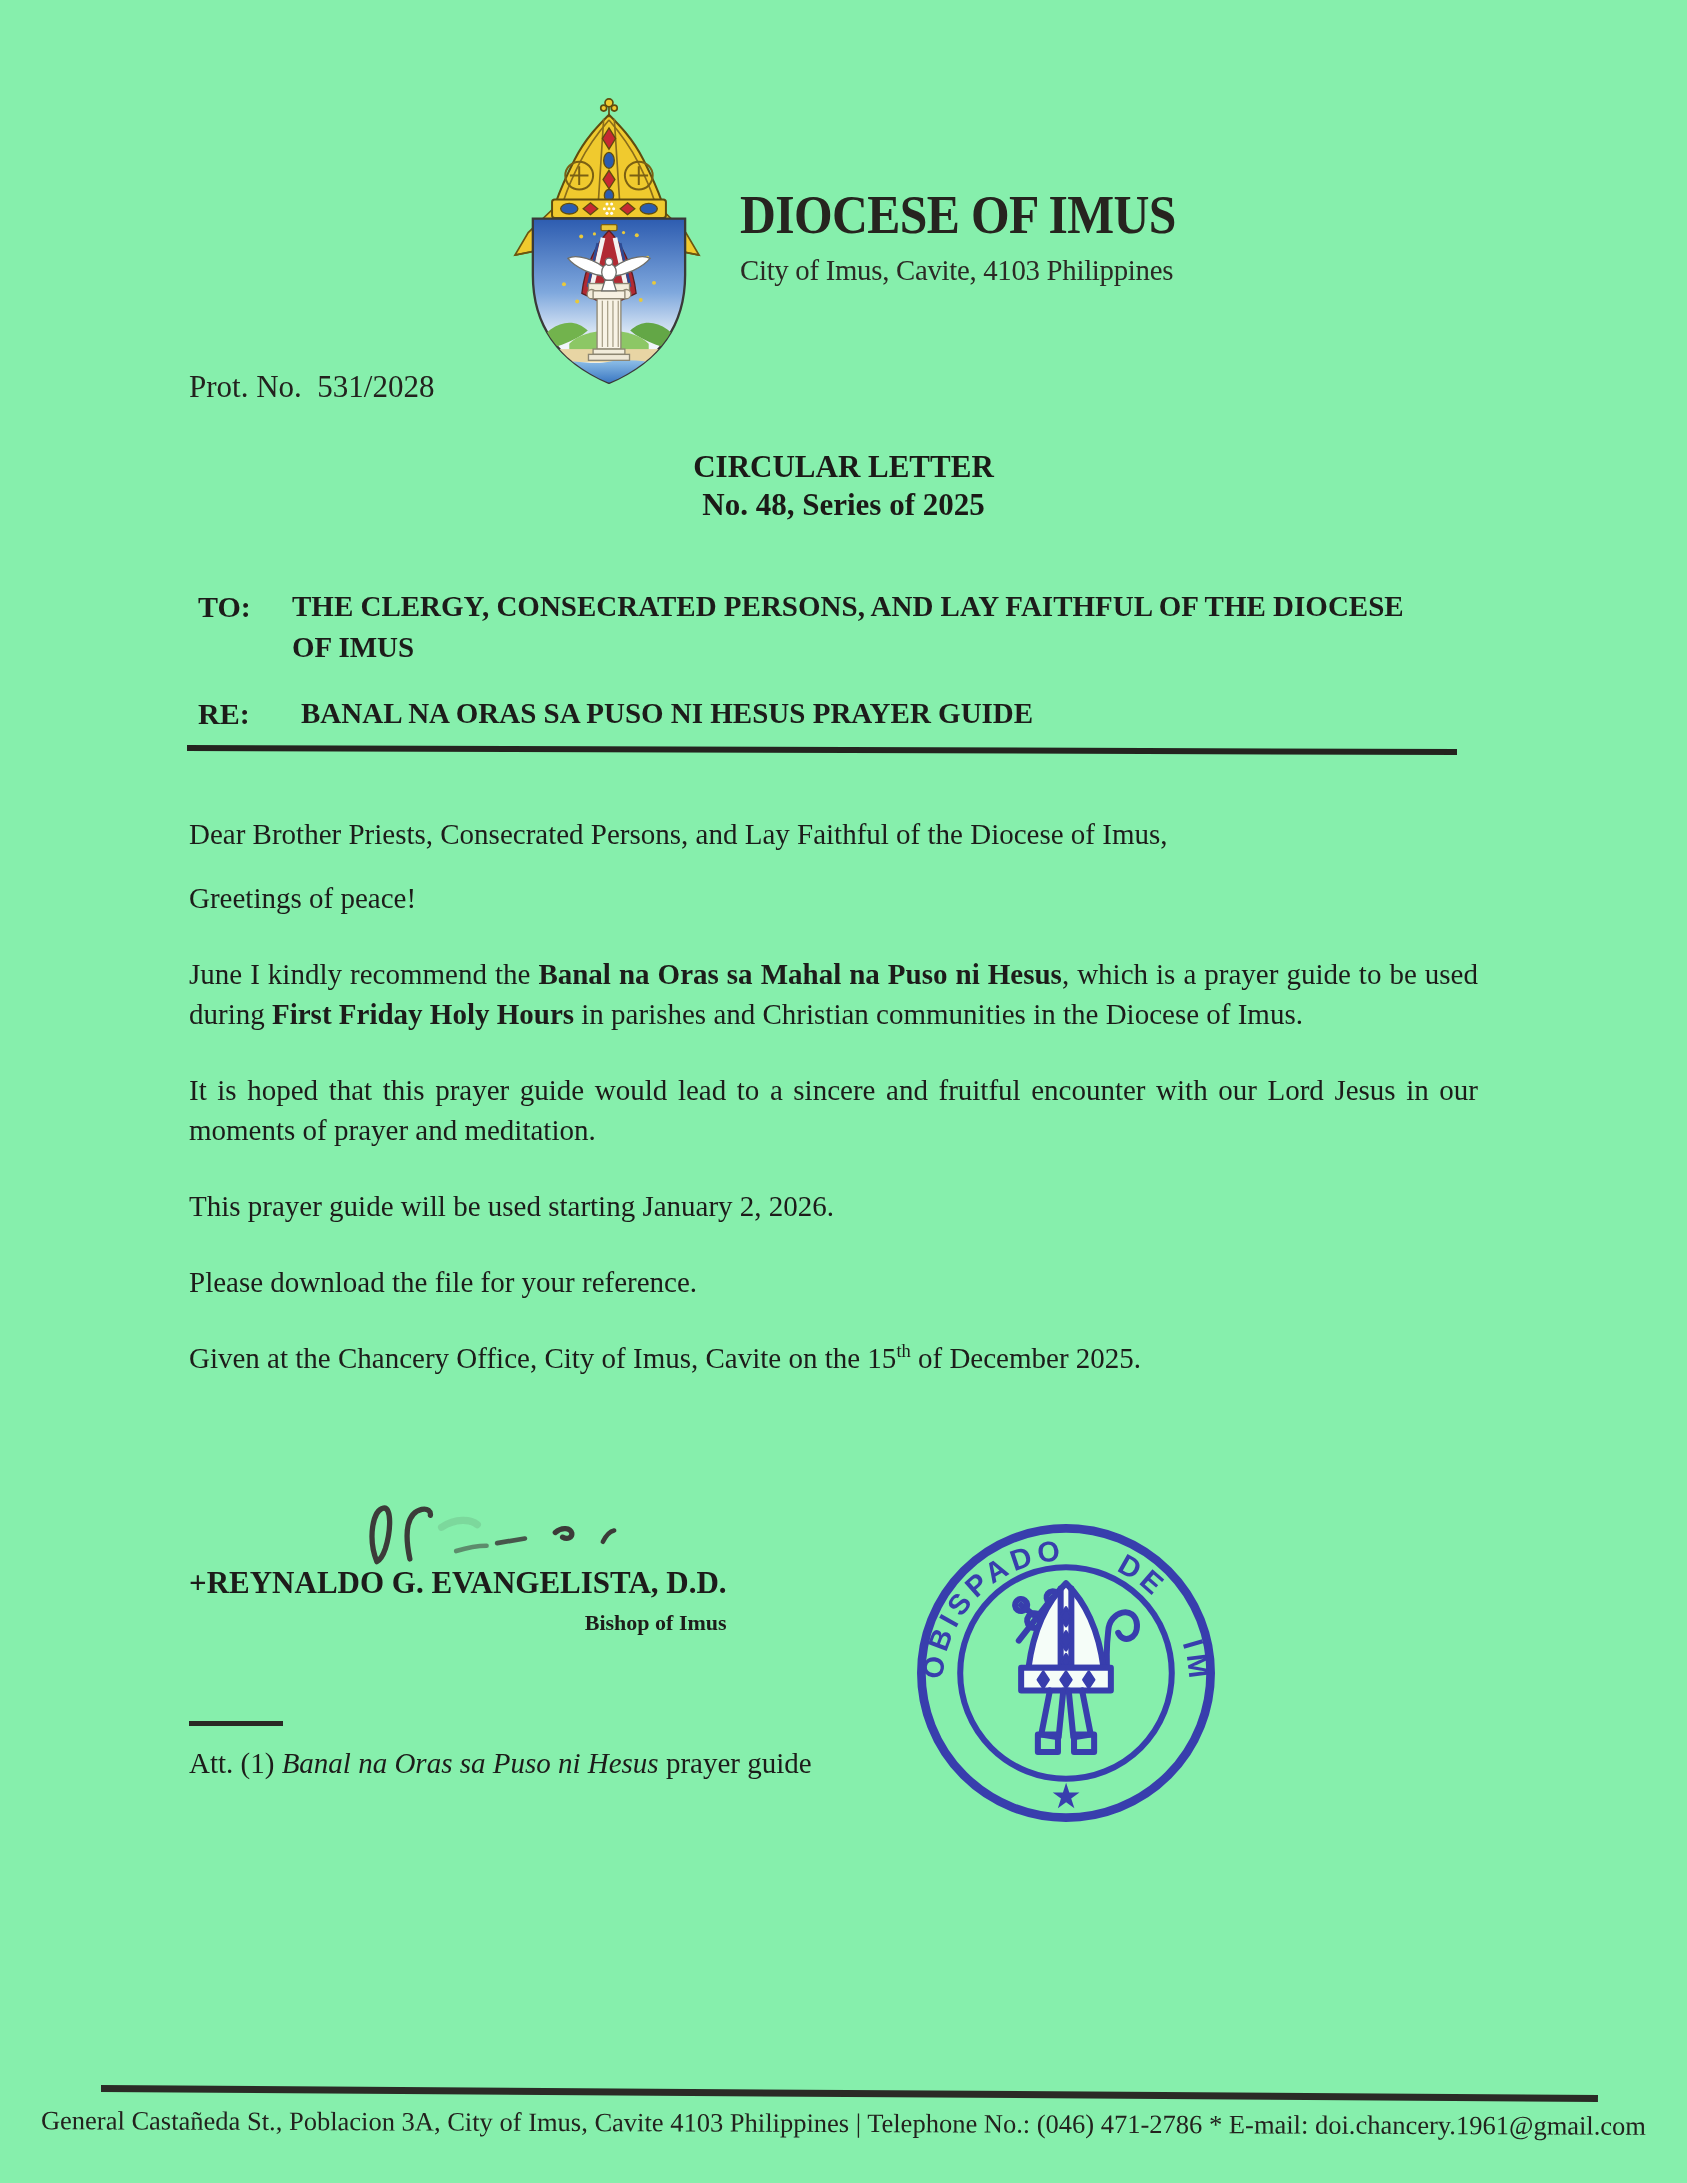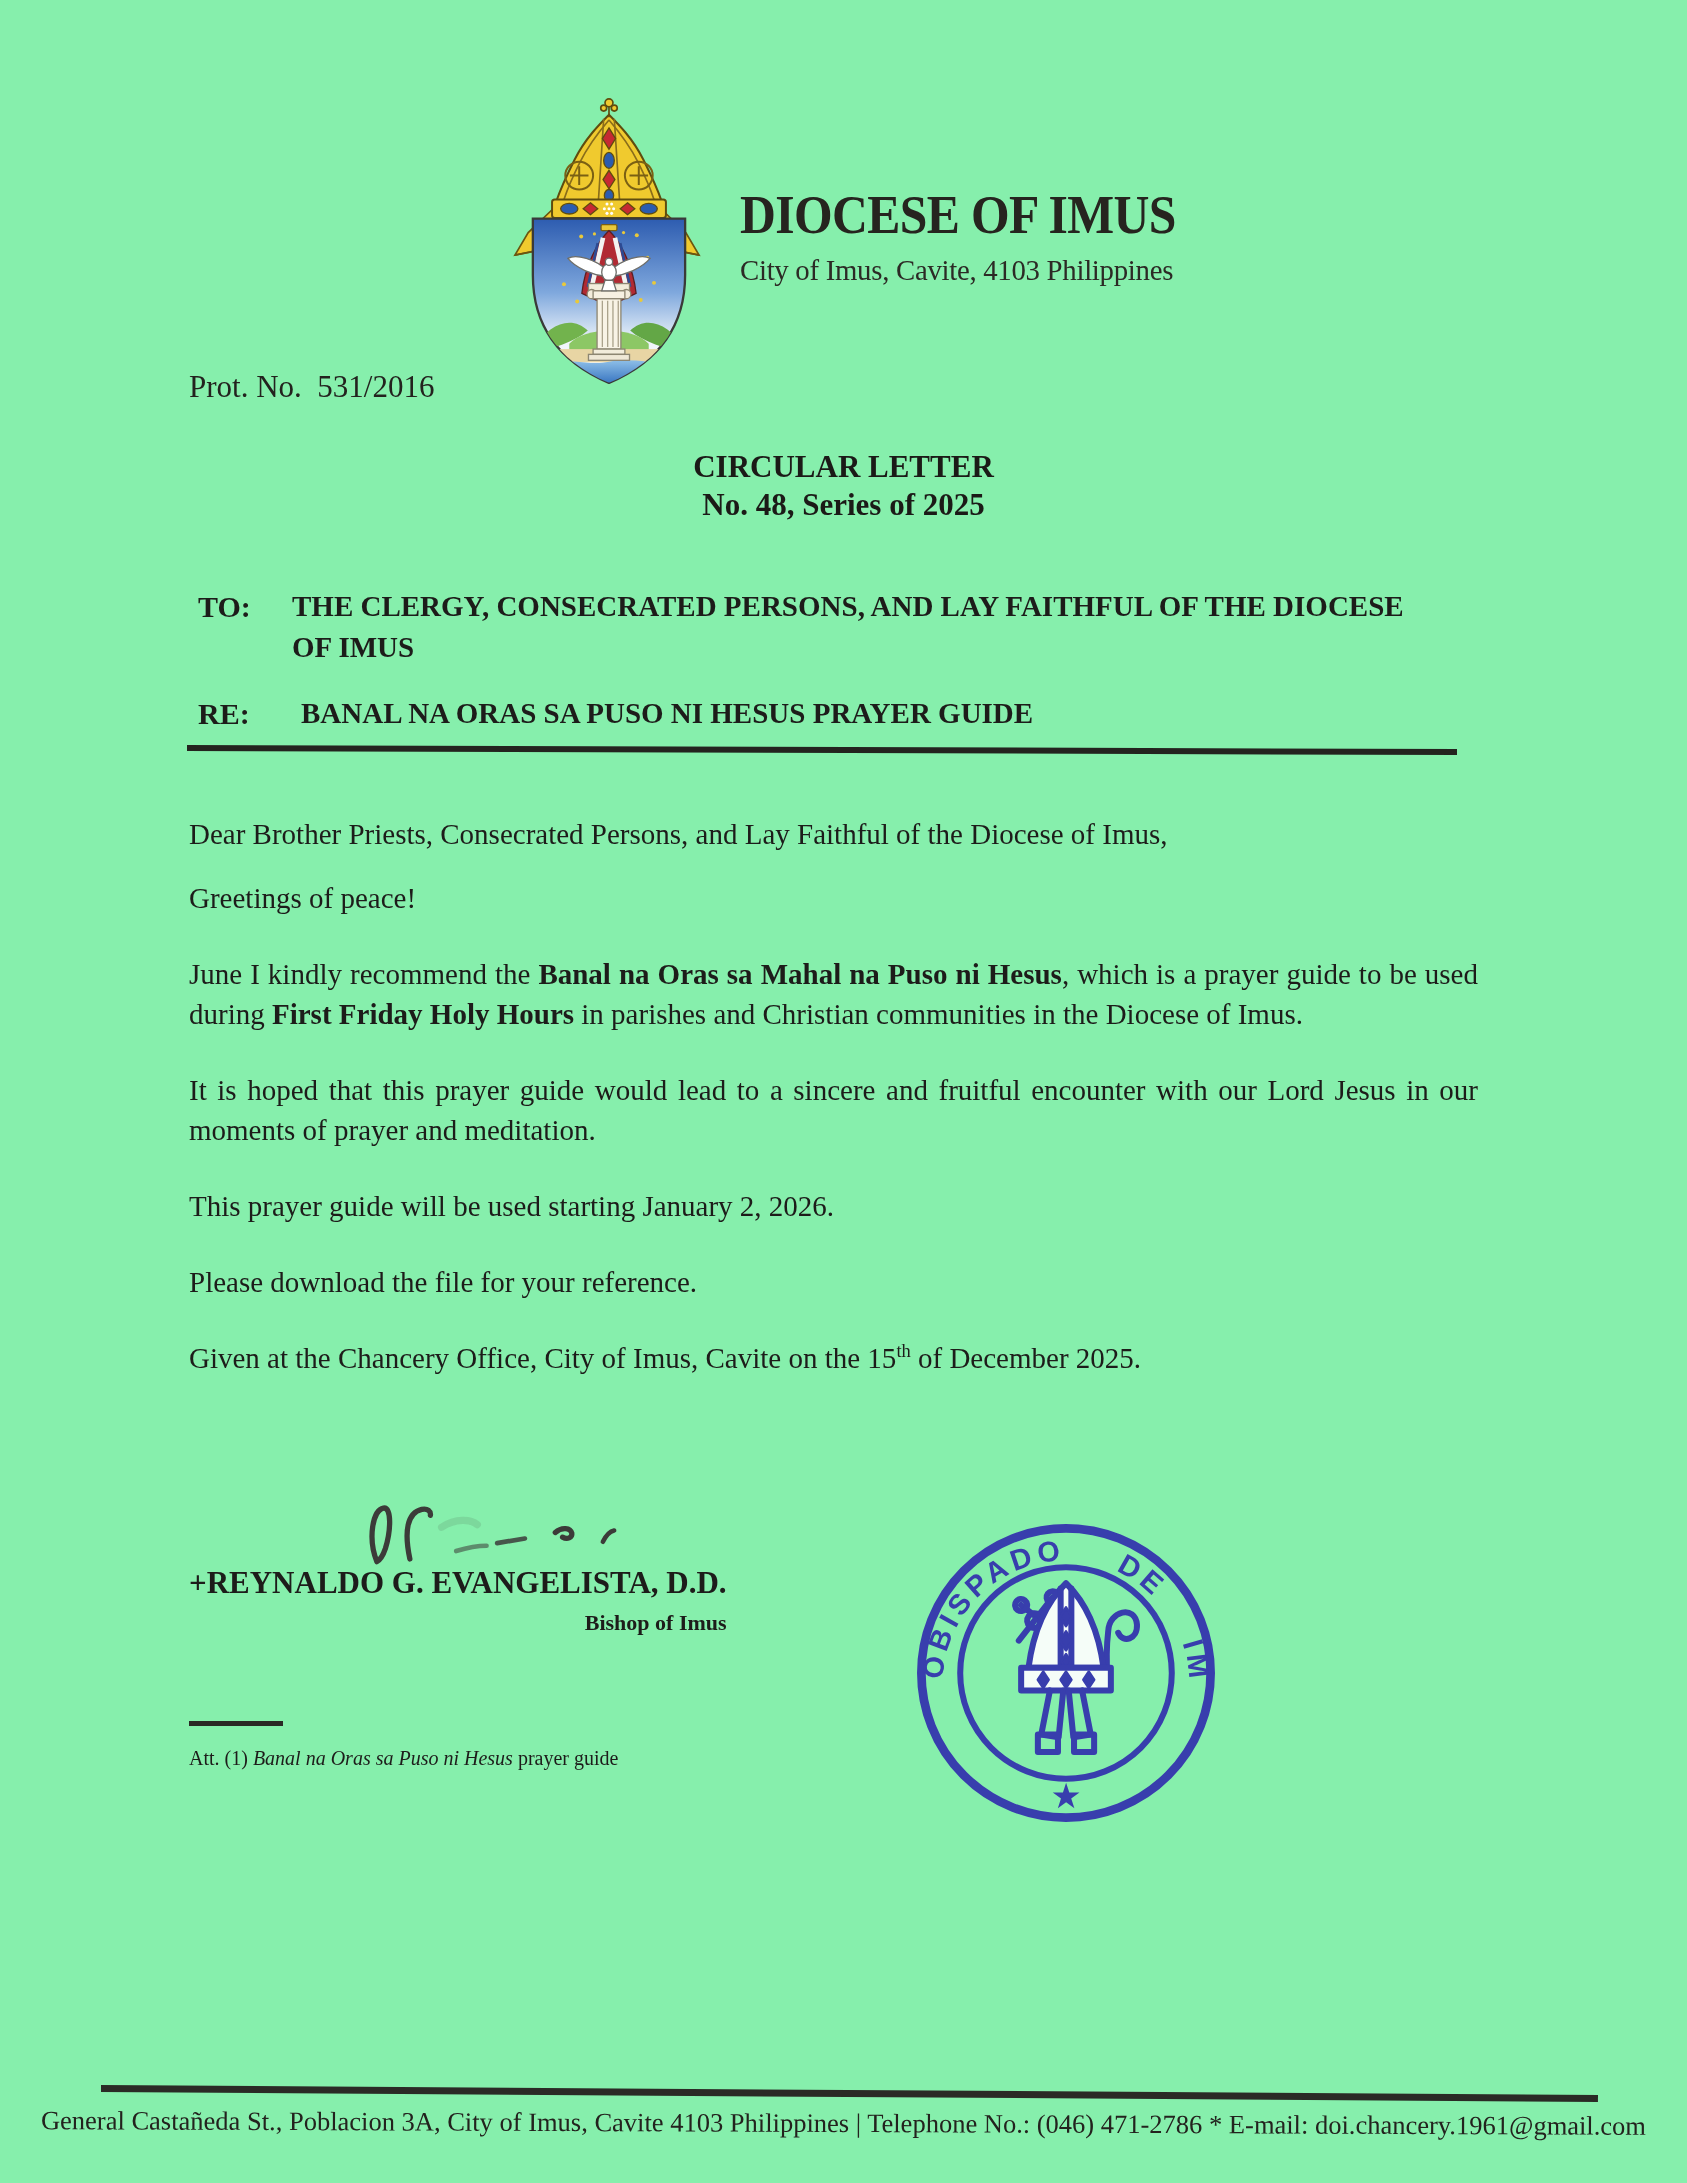--- a/index.html
+++ b/index.html
@@ -39,21 +39,21 @@
   .para.first{margin-bottom:24px;}
   .para.j{text-align:justify;}
   sup{font-size:18.5px;vertical-align:super;line-height:0;}
   
   .scribble{position:absolute;left:357px;top:1490px;width:271px;height:93px;}
   .sig-block{position:absolute;left:189px;top:1563px;font-weight:bold;}
   .sig-name{font-size:31px;line-height:40px;}
   .sig-role{font-size:22px;line-height:40px;padding-left:10.6px;text-align:right;}
   
   .att-rule{position:absolute;left:189px;top:1721px;width:94px;height:4.6px;background:#2a2925;}
-  .att-line{position:absolute;left:189px;top:1747px;font-size:20px;text-align:center;}
+  .att-line{position:absolute;left:189px;top:1747px;font-size:29px;text-align:center;}
   .att-line i{font-family:"Liberation Serif","DejaVu Serif",serif;}
   
   .seal{position:absolute;left:912px;top:1519px;width:308px;height:308px;}
   .seal text{font-family:"Liberation Sans","DejaVu Sans",sans-serif;}
   
   .footer-rule{position:absolute;left:101px;top:2085px;width:1497px;height:6.6px;
     background:#2b2a26;transform:rotate(.38deg);transform-origin:left center;}
   .footer-text{position:absolute;left:0;top:2108px;width:1687px;text-align:center;
     font-size:26.5px;color:#23221e;transform:rotate(.2deg);}
 </style>
@@ -179,21 +179,21 @@
         </g>
       </g>
     </g>
   </svg>
 
   <div class="org-block">
     <div class="org-title">DIOCESE OF IMUS</div>
     <div class="org-sub">City of Imus, Cavite, 4103 Philippines</div>
   </div>
 
-  <div class="prot">Prot. No.  531/2016</div>
+  <div class="prot">Prot. No.  531/2028</div>
 
   <div class="circular">
     <div>CIRCULAR LETTER</div>
     <div>No. 48, Series of 2025</div>
   </div>
 
   <div class="addr-row to-row">
     <div class="addr-label">TO:</div>
     <div class="addr-text">
       <span>THE CLERGY, CONSECRATED PERSONS, AND LAY FAITHFUL OF THE DIOCESE</span><br>

